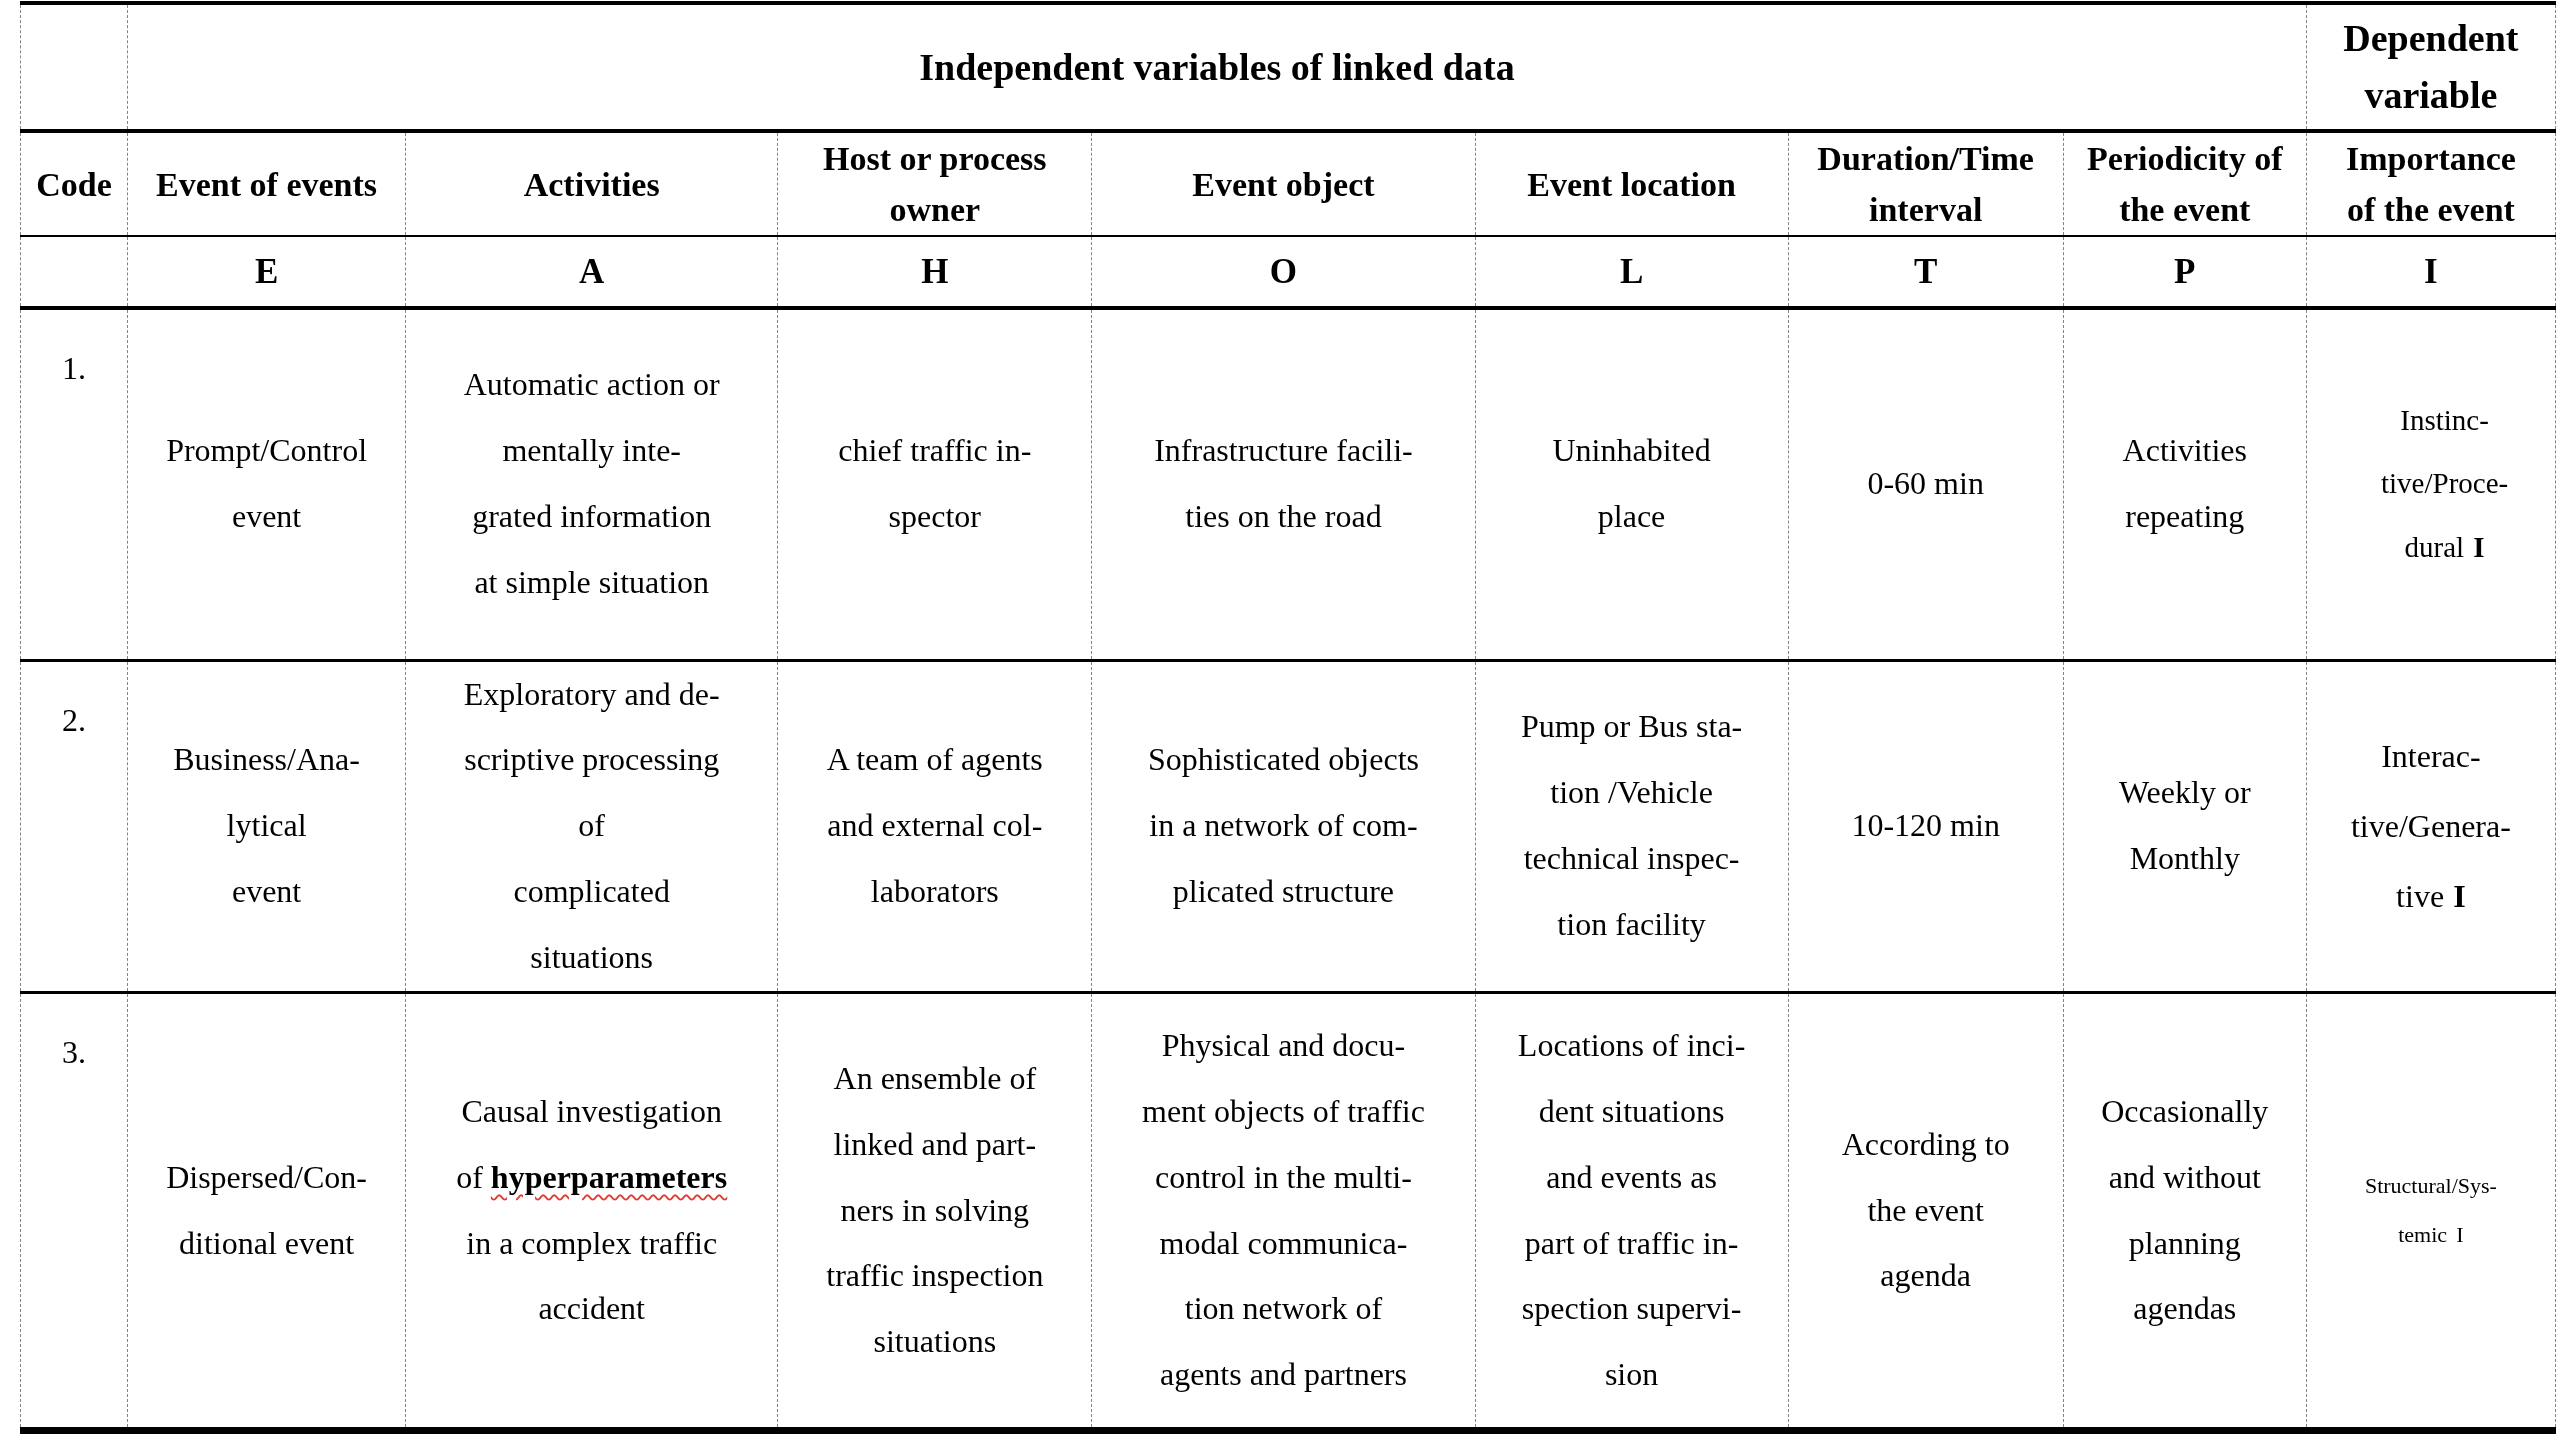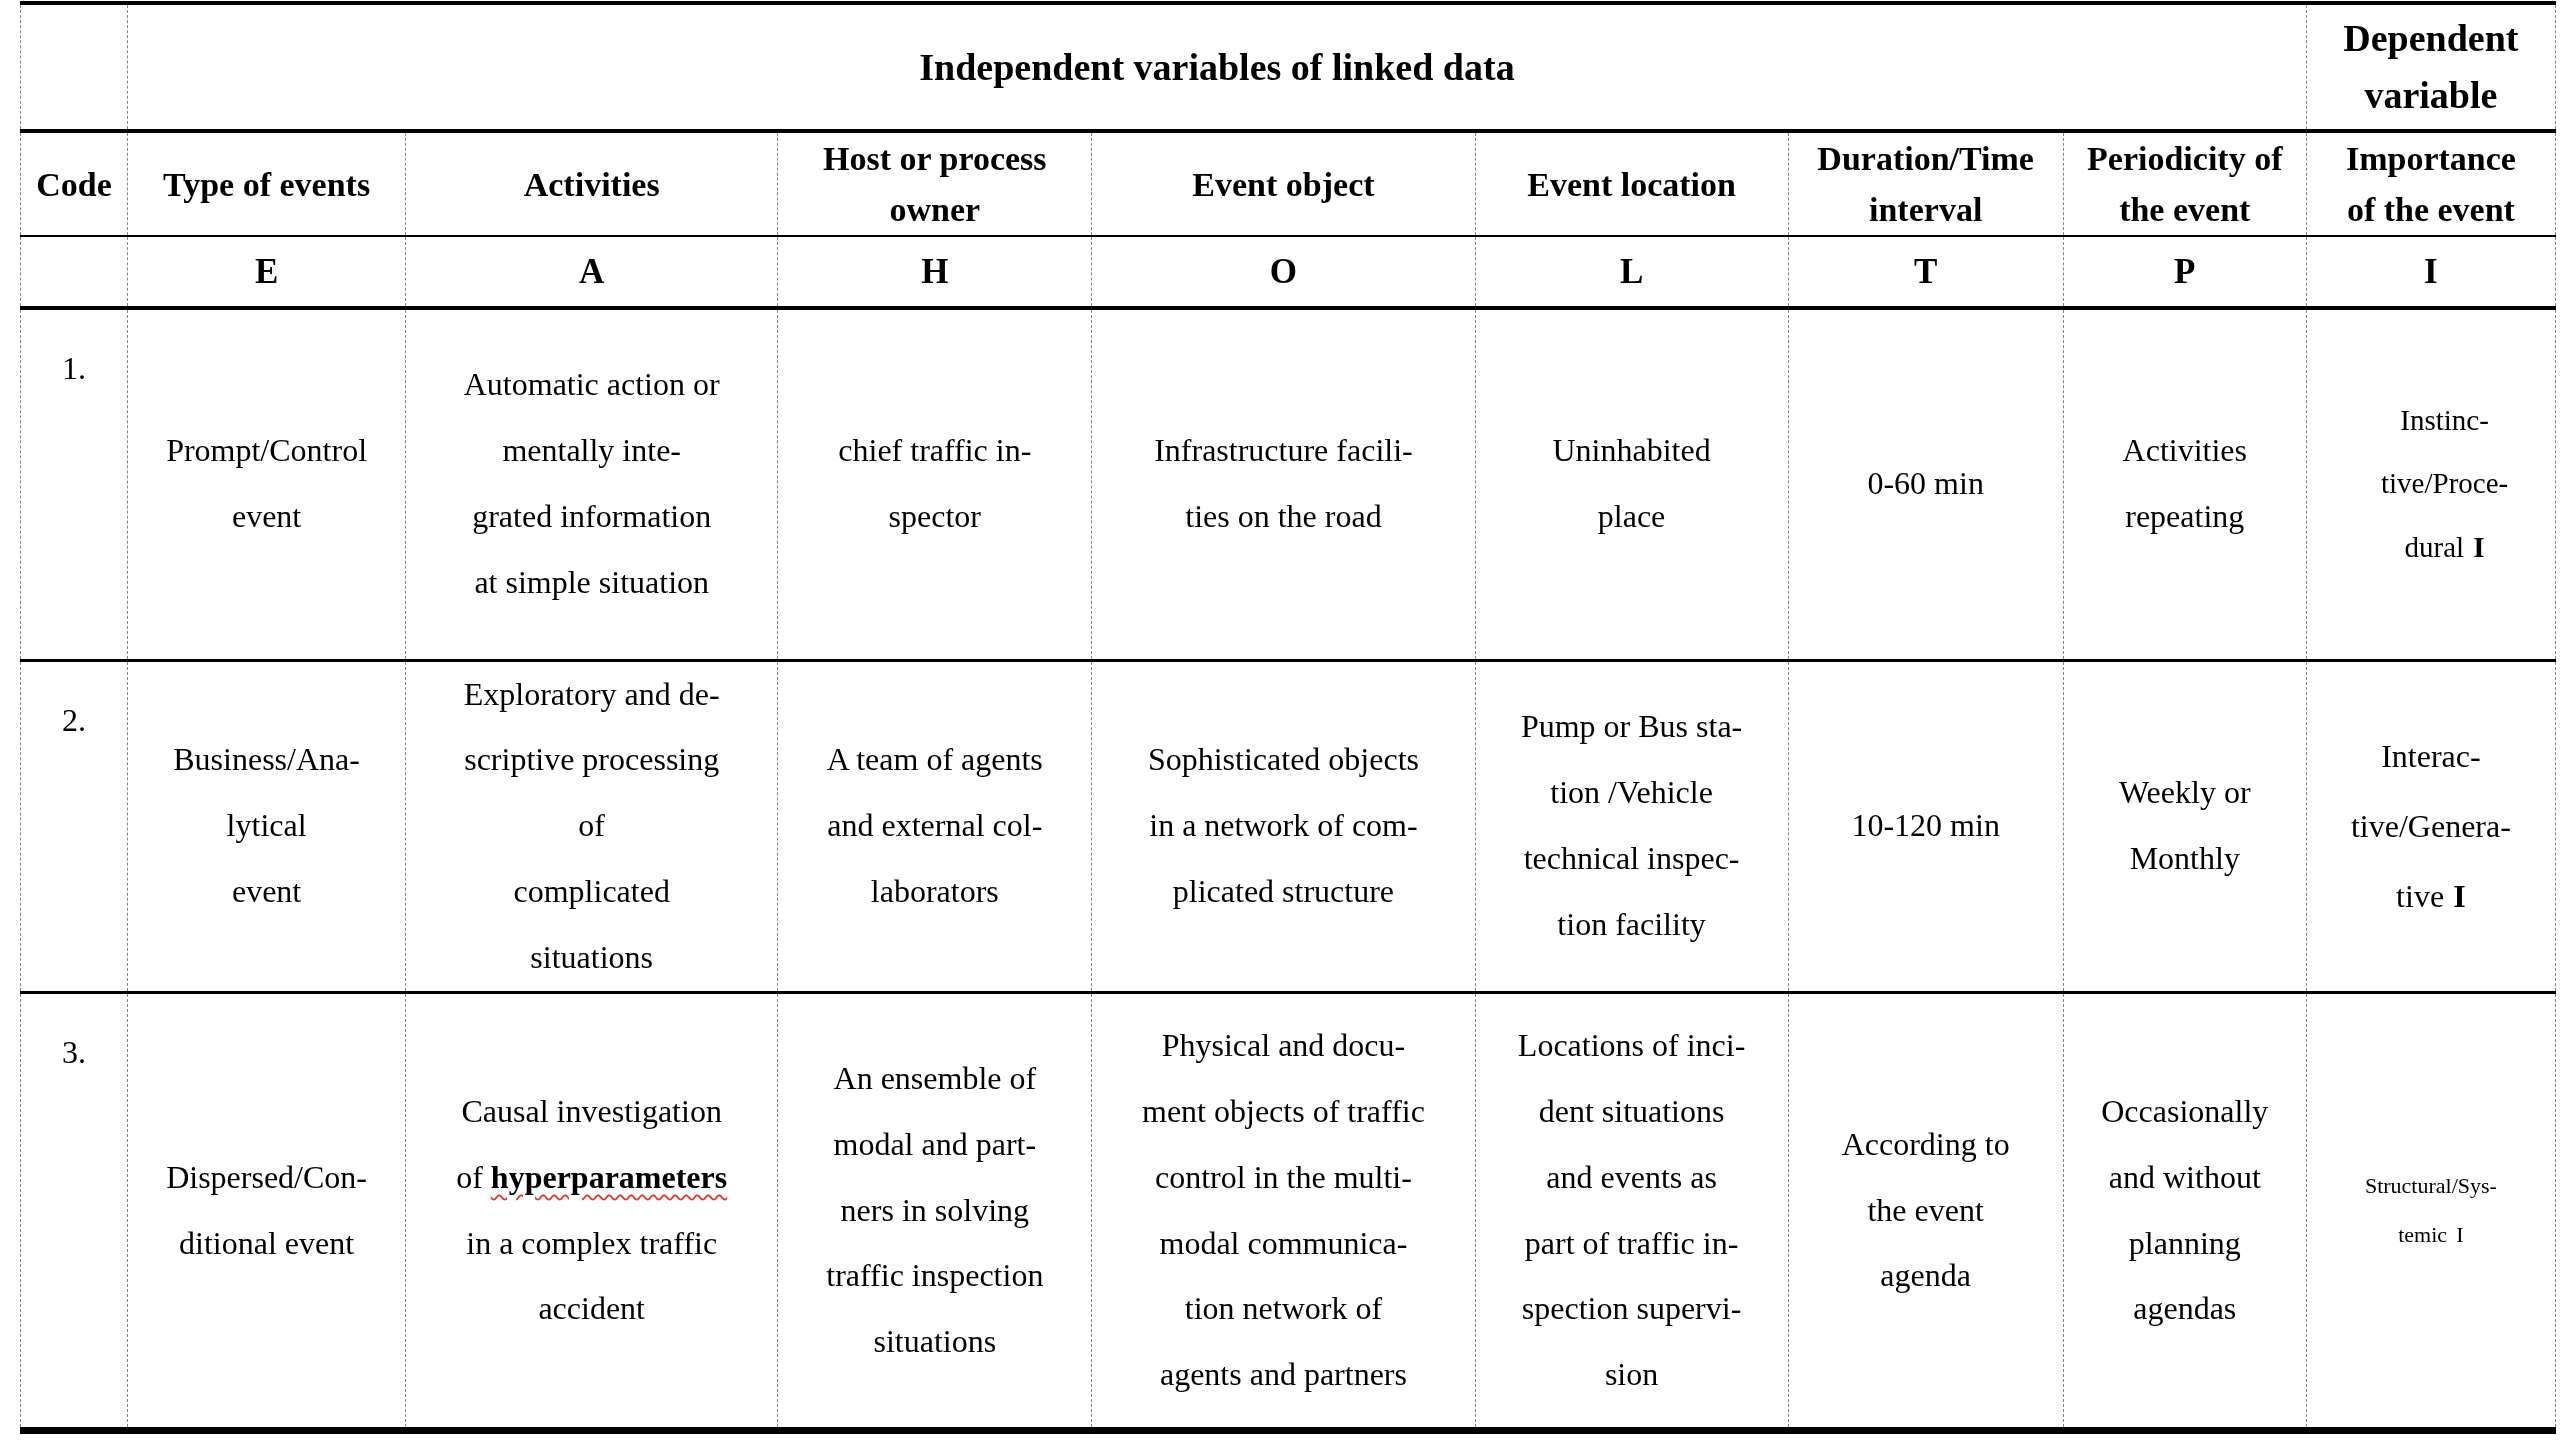--- a/index.html
+++ b/index.html
@@ -68,21 +68,21 @@
   <tbody>
       <tr class="hdr1">
     <td></td>
     <td colspan="7">Independent variables of linked data</td>
     <td>Dependent
 variable</td>
   </tr>
 
   <tr class="hdr2">
     <td>Code</td>
-    <td>Type of events</td>
+    <td>Event of events</td>
     <td>Activities</td>
     <td>Host or process
 owner</td>
     <td>Event object</td>
     <td>Event location</td>
     <td>Duration/Time
 interval</td>
     <td>Periodicity of
 the event</td>
     <td>Importance
@@ -153,21 +153,21 @@
 
   <tr class="r3">
     <td class="codecell">3.</td>
     <td>Dispersed/Con-
 ditional event</td>
     <td><span>Causal investigation
 of </span><span class="squiggle">hyperparameters</span><span>
 in a complex traffic
 accident</span></td>
     <td>An ensemble of
-modal and part-
+linked and part-
 ners in solving
 traffic inspection
 situations</td>
     <td>Physical and docu-
 ment objects of traffic
 control in the multi-
 modal communica-
 tion network of
 agents and partners</td>
     <td>Locations of inci-

